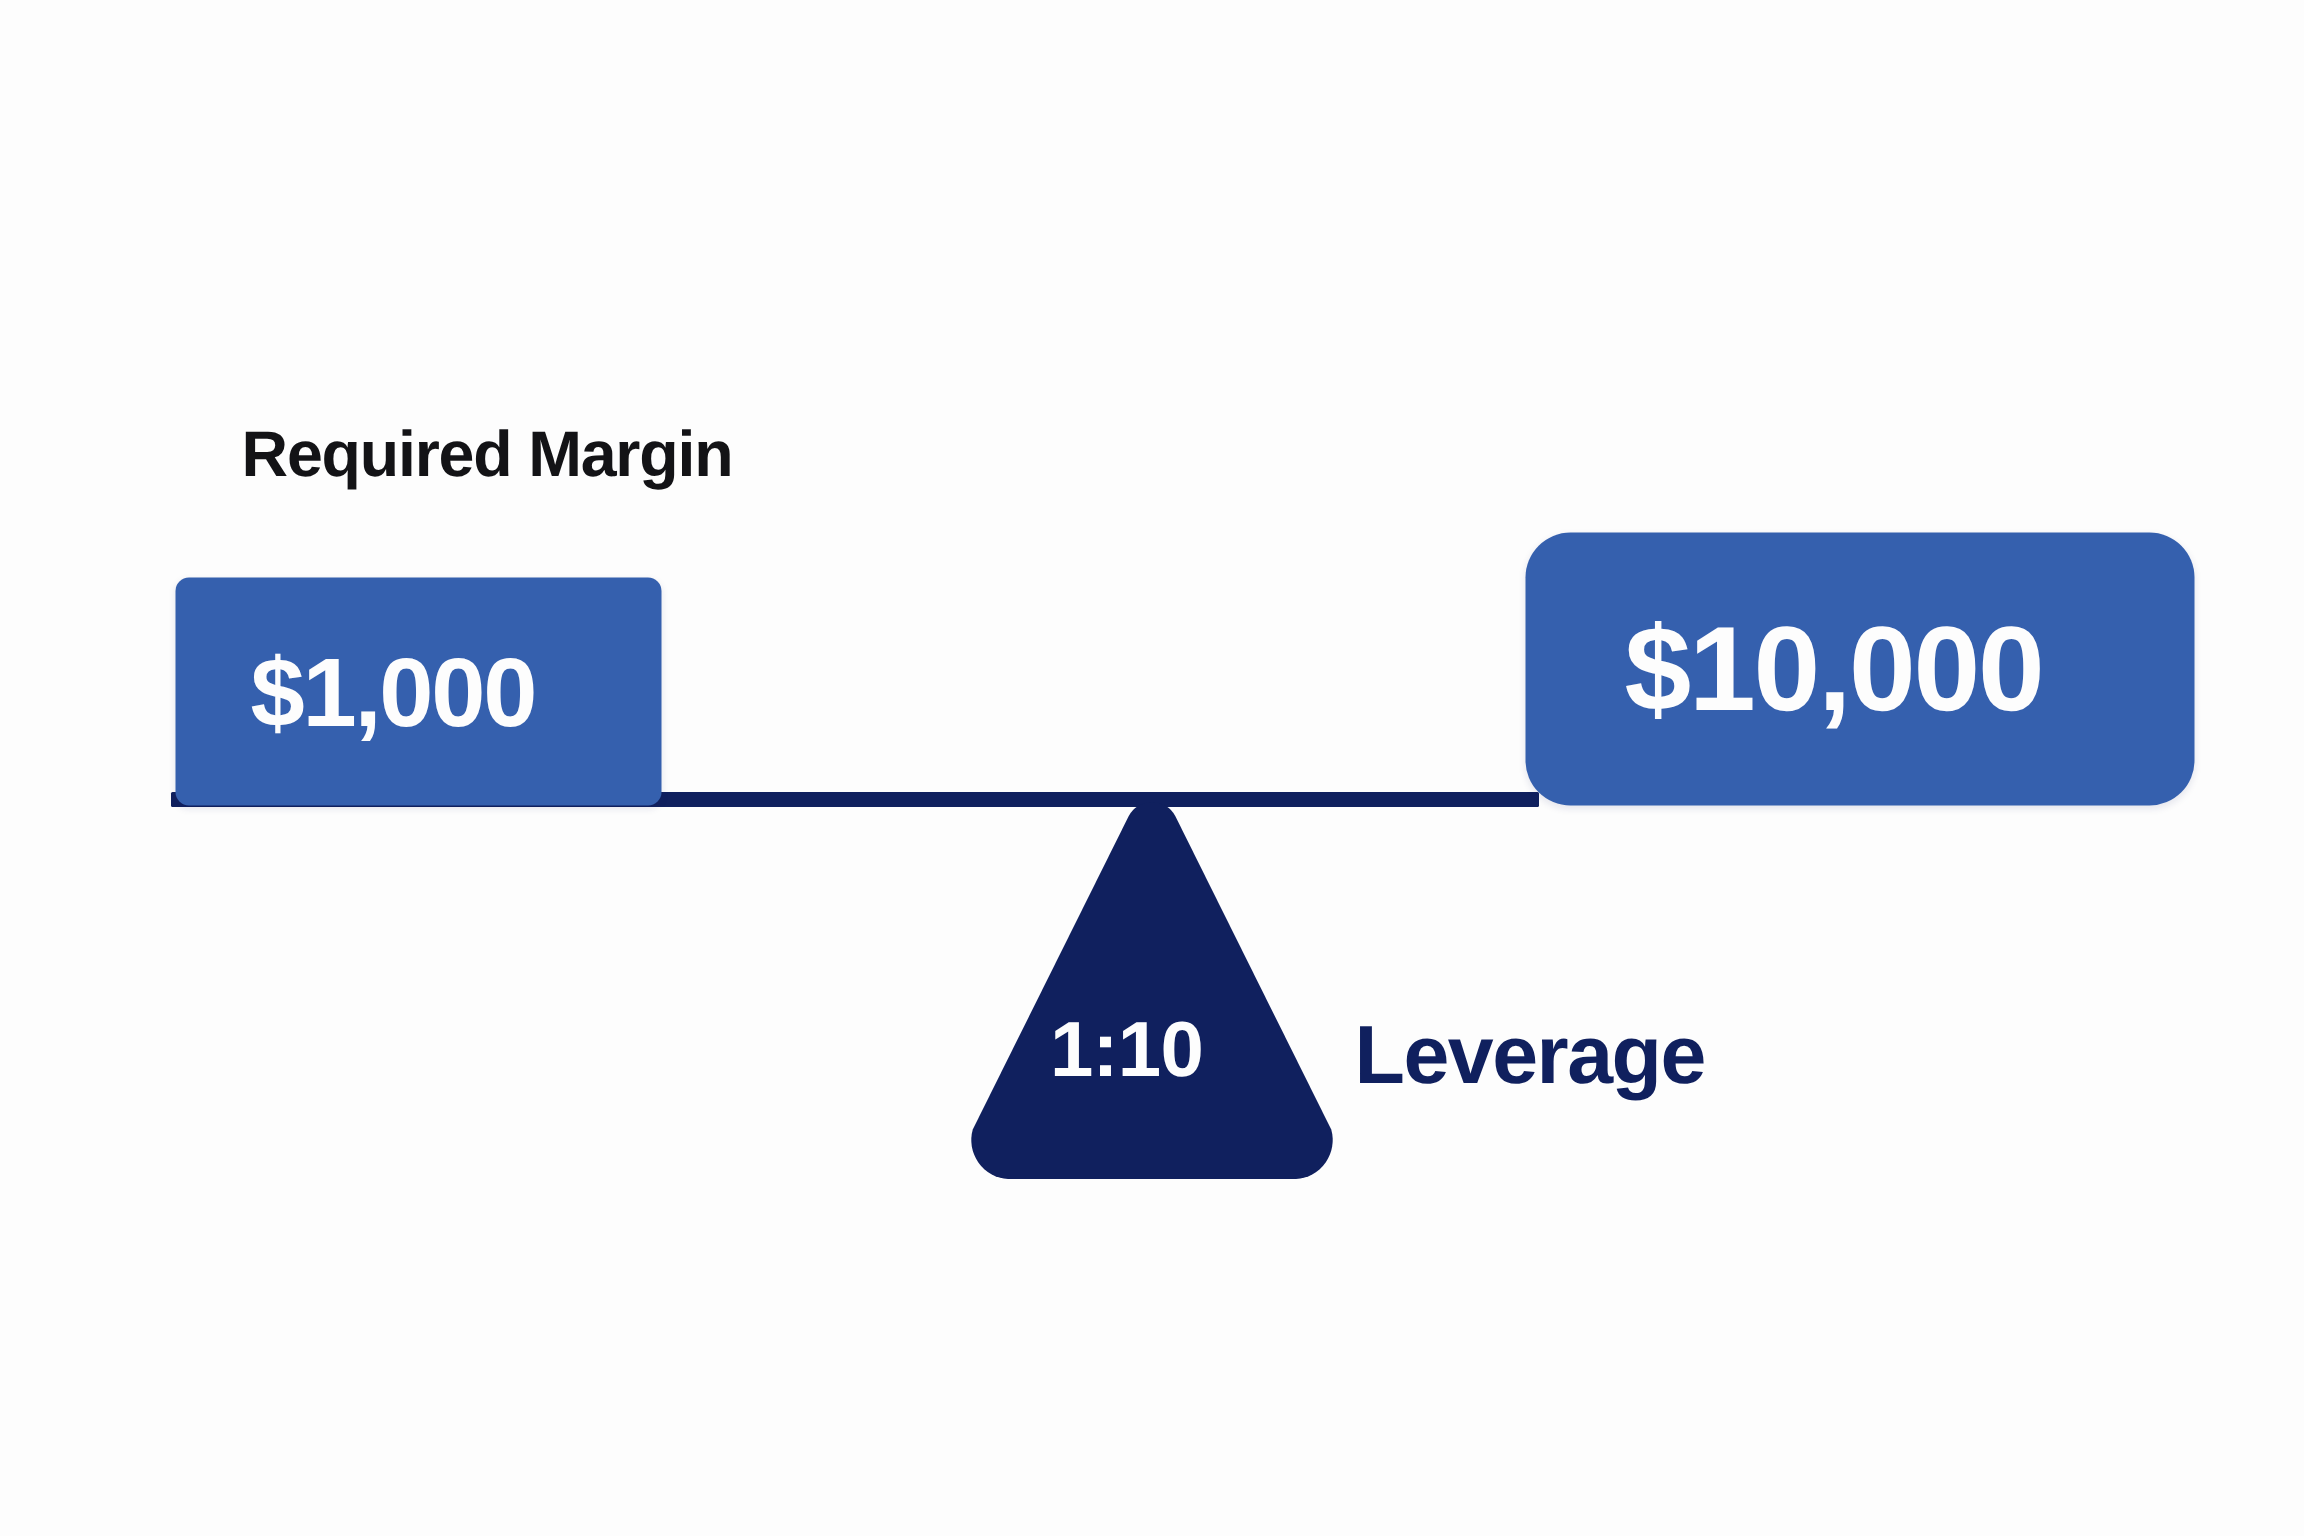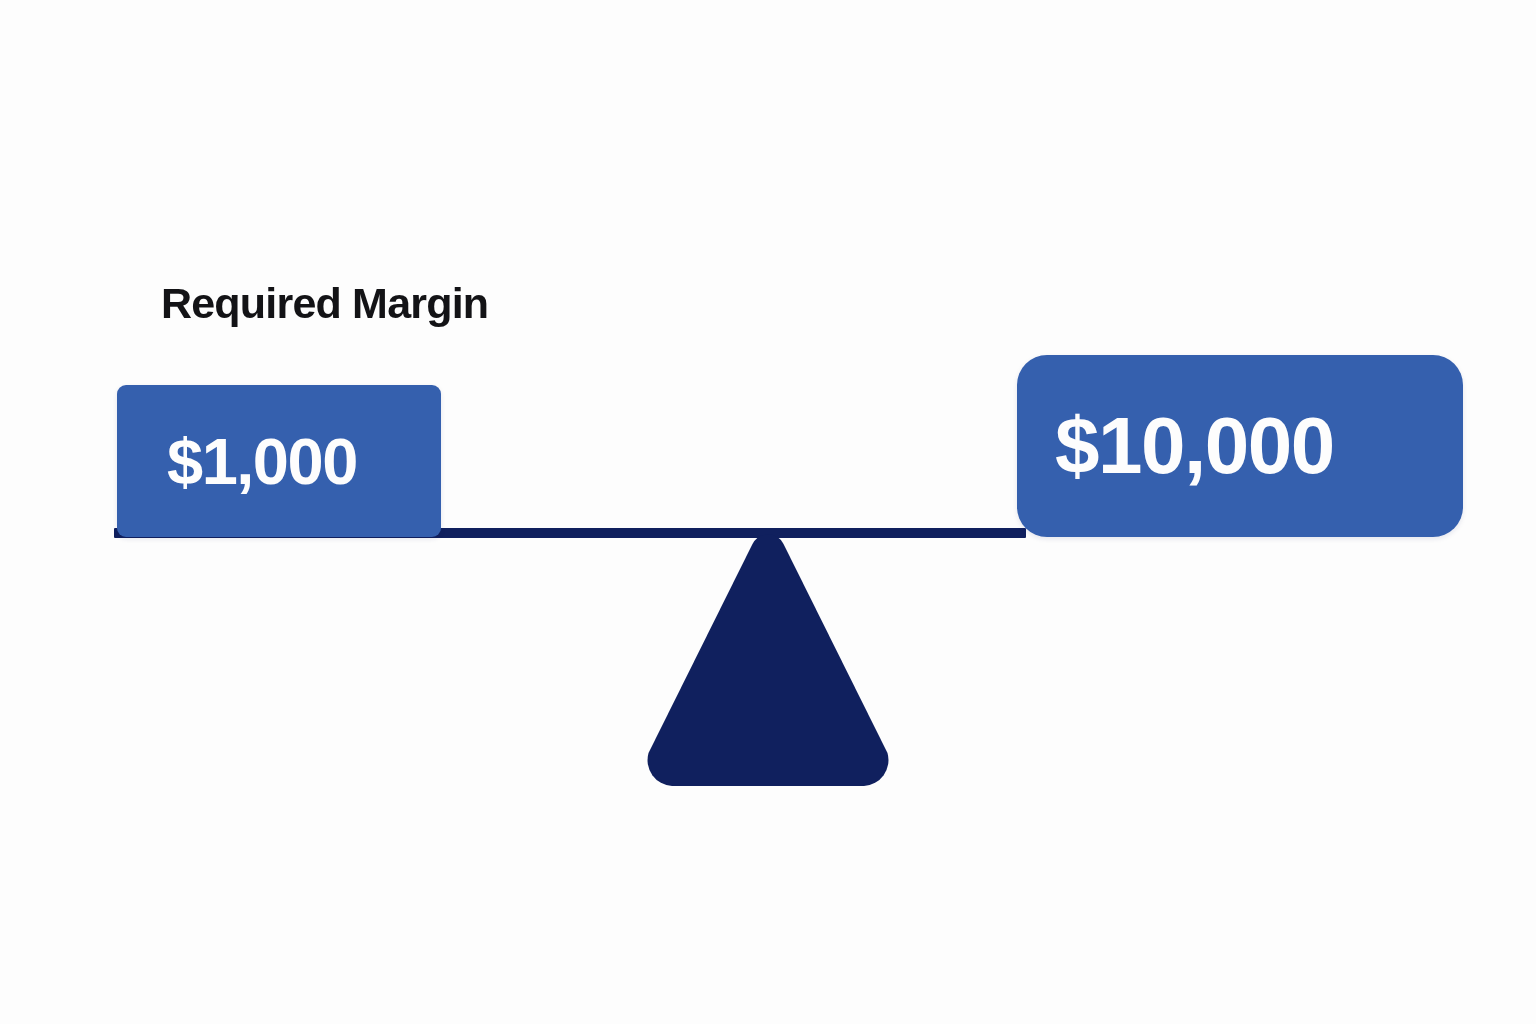--- a/index.html
+++ b/index.html
@@ -63,21 +63,21 @@
     padding-left: 50px;
   }
   #block-margin .amt { font-size: 65px; }
 
   #block-notional {
     left: 1017px;
     top: 311px;
     width: 446px;
     height: 182px;
     border-radius: 30px;
-    padding-left: 38px;
+    padding-left: 66px;
   }
   #block-notional .amt { font-size: 80px; }
 
   
   #beam {
     position: absolute;
     left: 114px;
     top: 484px;
     width: 912px;
     height: 10px;
@@ -140,15 +140,17 @@
   <div class="block" id="block-notional">
     <span class="amt">$10,000</span>
   </div>
 
   <div id="fulcrum">
     <svg viewBox="0 0 272 262" xmlns="http://www.w3.org/2000/svg" aria-hidden="true">
       <path d="M120.5 14 L16.5 223 A26 26 0 0 0 40 256 L232 256 A26 26 0 0 0 255.5 223 L151.5 14 A17.5 17.5 0 0 0 120.5 14 Z" fill="#10205e"></path>
     </svg>
   </div>
 
+  <div id="ratio">1:10</div>
 
+  <div id="leverage-label">Leverage</div>
 
 </div>
 
 </body></html>

